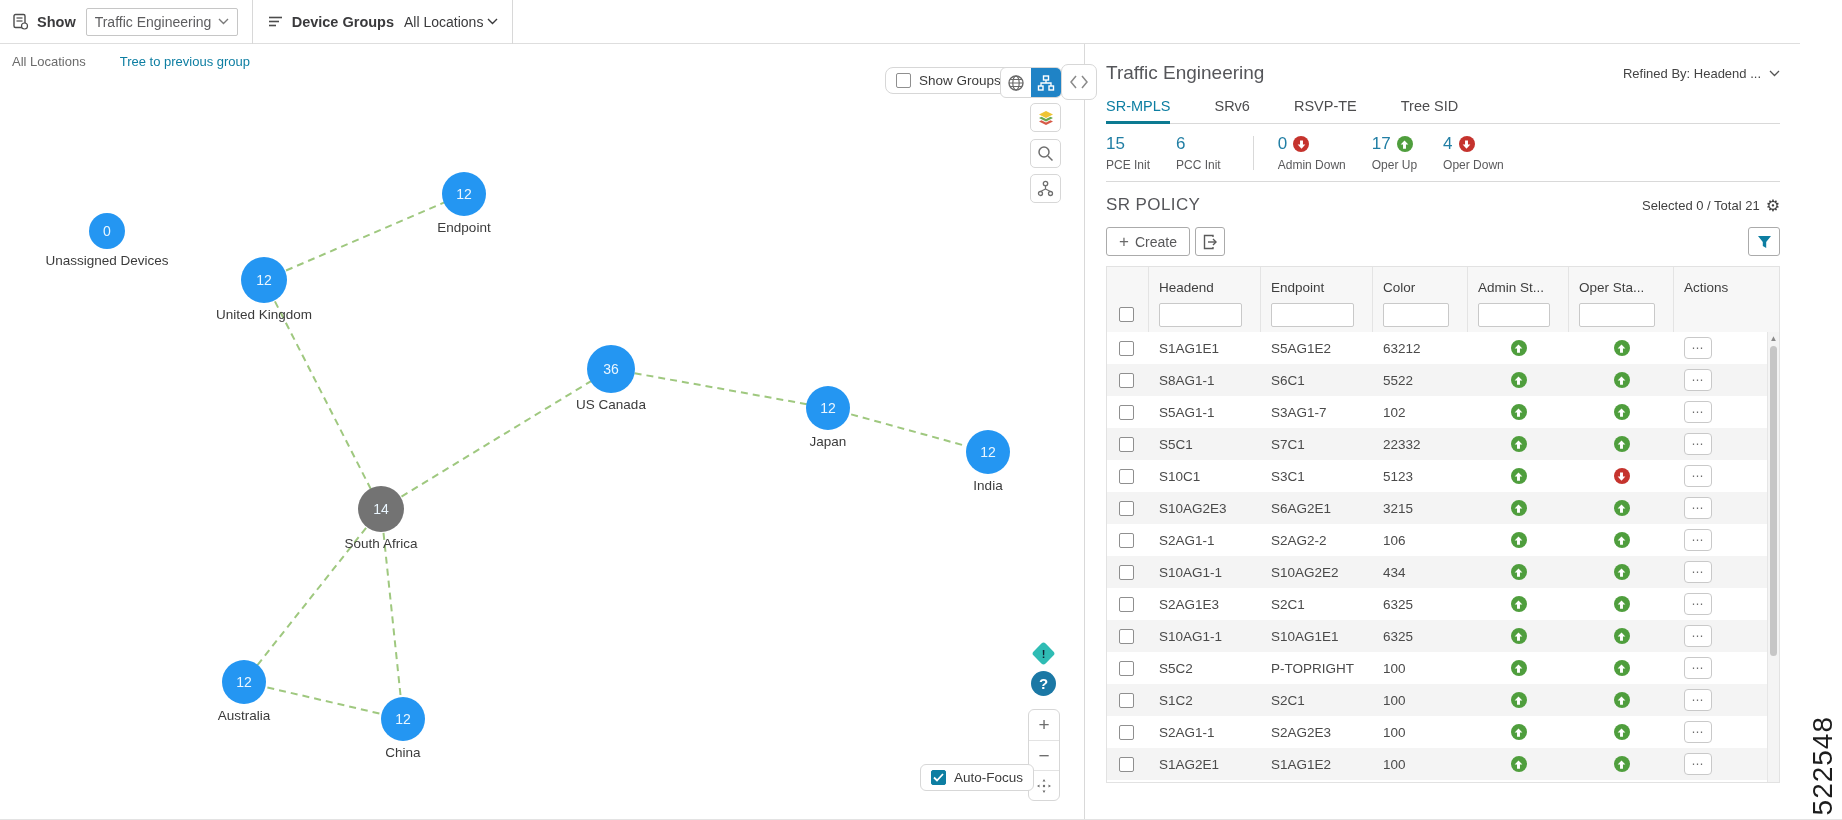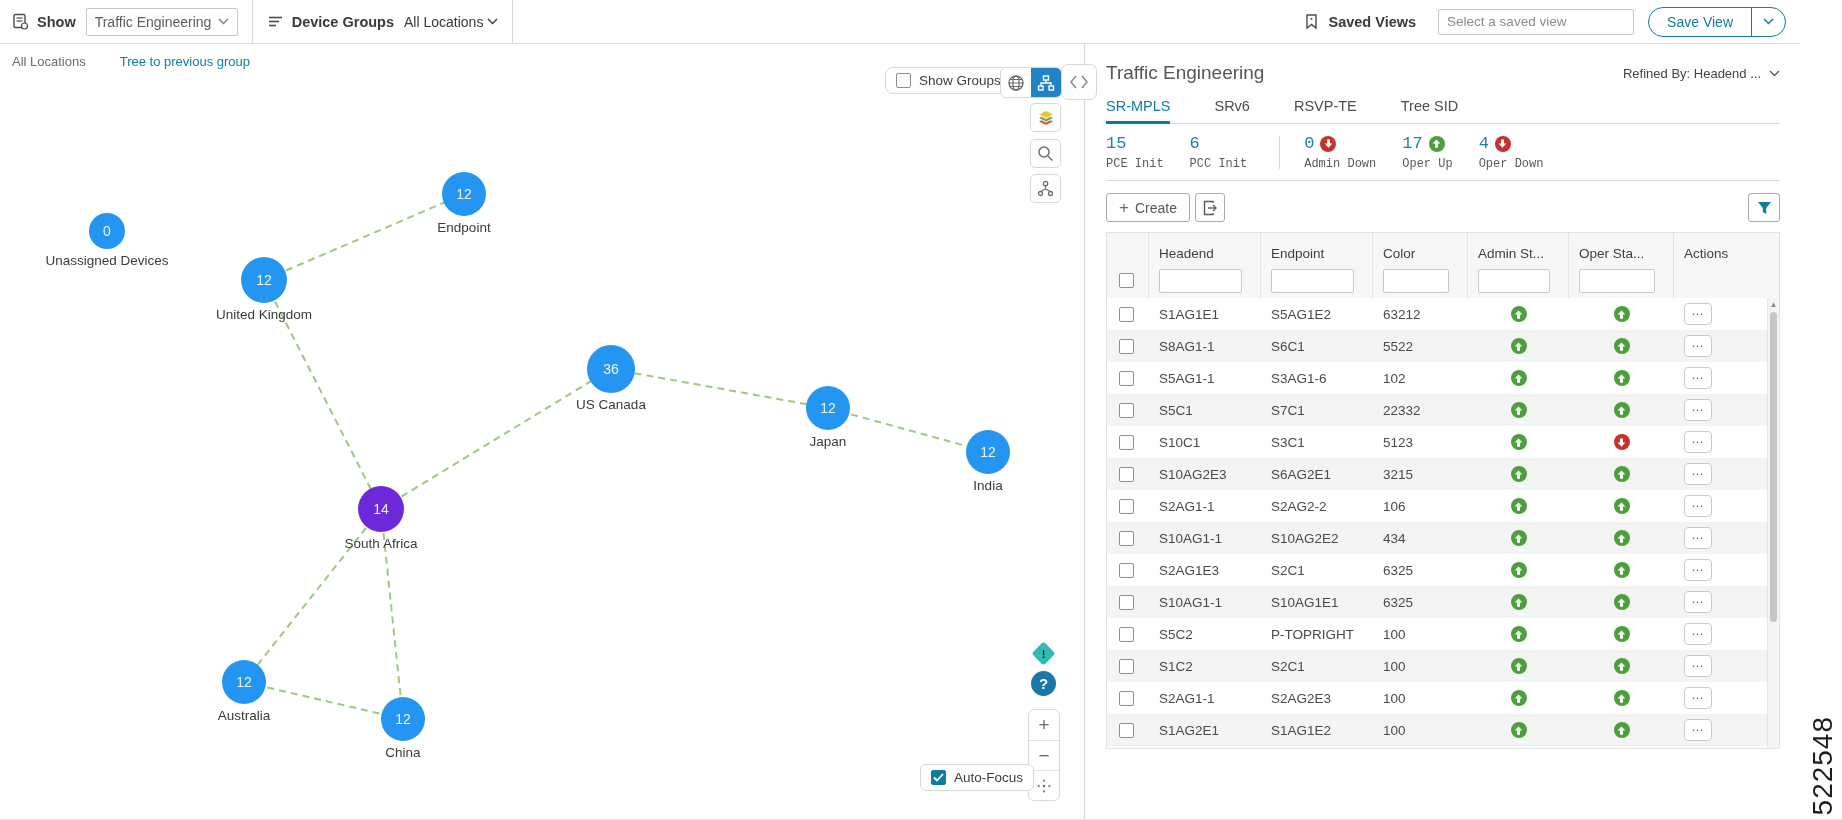--- a/index.html
+++ b/index.html
@@ -52,21 +52,21 @@
   
   .vdivider { position:absolute; left:1084px; top:44px; width:1px; height:776px; background:#d9d9d9; }
   .panel { position:absolute; left:1085px; top:44px; width:715px; height:776px; background:#fff; padding:0 20px 0 21px; }
   .panel-title-row { display:flex; align-items:center; margin-top:18px; }
   .panel-title { font-size:19px; color:#55565a; }
   .refined { margin-left:auto; display:flex; align-items:center; font-size:13px; color:#444; cursor:pointer; }
   .tabs { display:flex; margin-top:14px; border-bottom:1px solid #d9d9d9; }
   .tab { margin-right:44px; padding-bottom:9px; font-size:14.5px; color:#4d4d4f; cursor:pointer; position:relative; }
   .tab.active { color:#0d7ea2; }
   .tab.active::after { content:""; position:absolute; left:0; right:0; bottom:-1px; height:3px; background:#0c7a92; }
-  .stats { display:flex; align-items:center; padding:10px 0 9px 0; border-bottom:1px solid #d9d9d9;font-family:Liberation Mono, monospace; }
+  .stats { display:flex; align-items:center; padding:10px 0 9px 0; border-bottom:1px solid #d9d9d9; }
   .stat { margin-right:26px; }
   .stat-top { display:flex; align-items:center; }
   .stat-val { font-size:17px; color:#217ea4; }
   .stat-ico { width:16px; height:16px; border-radius:50%; margin-left:6px; display:flex; align-items:center; justify-content:center; }
   .stat-ico svg { width:11px; height:11px; }
   .stat-ico.up { background:#4f9e3d; }
   .stat-ico.down { background:#c5332d; }
   .stat-label { font-size:12px; color:#5a5a5c; margin-top:4px; }
   .stat-sep { width:1px; align-self:stretch; background:#d9d9d9; margin:2px 24px 2px 6px; }
   .section-row { display:flex; align-items:center; margin-top:13px; }
@@ -130,36 +130,20 @@
           <line x1="2" y1="4.5" x2="15" y2="4.5" stroke="#4c4c4c" stroke-width="1.6"></line>
           <line x1="2" y1="8.5" x2="12" y2="8.5" stroke="#4c4c4c" stroke-width="1.6"></line>
           <line x1="2" y1="12.5" x2="9" y2="12.5" stroke="#4c4c4c" stroke-width="1.6"></line>
         </svg>
       <span class="tb-label">Device Groups</span>
       <span class="tb-value">All Locations</span>
       <svg class="chev" viewBox="0 0 11 7">
           <polyline points="1,1 5.5,5.5 10,1" fill="none" stroke="#3a3a3c" stroke-width="1.4"></polyline>
         </svg>
       <div class="tb-sep"></div>
-    </div>
-    <div class="tb-right">
-      <svg class="icon16" viewBox="0 0 17 17">
-          <path d="M4 2 h9 v13 l-4.5-3.5 L4 15 Z" fill="none" stroke="#4c4c4c" stroke-width="1.4"></path>
-          <circle cx="8.5" cy="6" r="1" fill="#4c4c4c"></circle>
-        </svg>
-      <span class="tb-label">Saved Views</span>
-      <input class="sv-input" placeholder="Select a saved view" style="">
-      <div class="save-btn">
-        <span class="main">Save View</span>
-        <span class="arrow">
-          <svg class="chev" viewBox="0 0 11 7">
-              <polyline points="1,1 5.5,5.5 10,1" fill="none" stroke="#16789f" stroke-width="1.5"></polyline>
-            </svg>
-        </span>
-      </div>
     </div>
   </div>
 
   <div class="map">
     <svg class="edges" width="1084" height="776">
         <line x1="264" y1="236" x2="464" y2="150" stroke="#9fc87f" stroke-width="2" stroke-dasharray="7 5"></line>
         <line x1="264" y1="236" x2="381" y2="465" stroke="#9fc87f" stroke-width="2" stroke-dasharray="7 5"></line>
         <line x1="381" y1="465" x2="611" y2="325" stroke="#9fc87f" stroke-width="2" stroke-dasharray="7 5"></line>
         <line x1="611" y1="325" x2="828" y2="364" stroke="#9fc87f" stroke-width="2" stroke-dasharray="7 5"></line>
         <line x1="828" y1="364" x2="988" y2="408" stroke="#9fc87f" stroke-width="2" stroke-dasharray="7 5"></line>
@@ -173,21 +157,21 @@
         <div class="node" style="left:442px;top:128px;width:44px;height:44px;background:#2496f2">12</div>
         <div class="node-label" style="left:389px;top:176px">Endpoint</div>
         <div class="node" style="left:241px;top:213px;width:46px;height:46px;background:#2496f2">12</div>
         <div class="node-label" style="left:189px;top:263px">United Kingdom</div>
         <div class="node" style="left:587px;top:301px;width:48px;height:48px;background:#2496f2">36</div>
         <div class="node-label" style="left:536px;top:353px">US Canada</div>
         <div class="node" style="left:806px;top:342px;width:44px;height:44px;background:#2496f2">12</div>
         <div class="node-label" style="left:753px;top:390px">Japan</div>
         <div class="node" style="left:966px;top:386px;width:44px;height:44px;background:#2496f2">12</div>
         <div class="node-label" style="left:913px;top:434px">India</div>
-        <div class="node" style="left:358px;top:442px;width:46px;height:46px;background:#6d28d9">14</div>
+        <div class="node" style="left:358px;top:442px;width:46px;height:46px;background:#737373">14</div>
         <div class="node-label" style="left:306px;top:492px">South Africa</div>
         <div class="node" style="left:222px;top:616px;width:44px;height:44px;background:#2496f2">12</div>
         <div class="node-label" style="left:169px;top:664px">Australia</div>
         <div class="node" style="left:381px;top:653px;width:44px;height:44px;background:#2496f2">12</div>
         <div class="node-label" style="left:328px;top:701px">China</div>
       </div>
 
     <div class="crumbs">
       <span class="crumb">All Locations</span>
       <span class="backlink">Tree to previous group</span>
@@ -337,20 +321,27 @@
             <span class="stat-ico down">
               <svg viewBox="0 0 12 12" style="transform:rotate(180deg)">
                 <path d="M6 1.5 L10.2 6 H7.6 V10.5 H4.4 V6 H1.8 Z" fill="#fff"></path>
               </svg>
             </span>
           </div>
        <div class="stat-label">Oper Down</div>
      </div>
       </div>
 
+    <div class="section-row">
+      <span class="section-title">SR POLICY</span>
+      <span class="sel-summary">
+        <span>Selected 0 / Total 21</span>
+        <span class="gear">⚙</span>
+      </span>
+    </div>
 
     <div class="actions-row">
       <div class="btn">
         <span class="plus">+</span>
         <span>Create</span>
       </div>
       <div class="btn iconbtn">
         <svg width="16" height="16" viewBox="0 0 16 16">
             <path d="M11 3 V1.5 H2.5 v13 H11 V13" fill="none" stroke="#5a5a5a" stroke-width="1.4"></path>
             <line x1="6" y1="8" x2="14" y2="8" stroke="#5a5a5a" stroke-width="1.4"></line>
@@ -446,21 +437,21 @@
             </div>
        <div class="tcell ccell" style="width:95px">
               <span class="dots-btn">⋯</span>
             </div>
      </div>
           <div class="trow odd">
        <div class="tcell ccell" style="width:42px">
               <span class="cb" style="margin:0 0 0 2px"></span>
             </div>
        <div class="tcell bcell" style="width:112px">S5AG1-1</div>
-       <div class="tcell bcell" style="width:112px">S3AG1-6</div>
+       <div class="tcell bcell" style="width:112px">S3AG1-7</div>
        <div class="tcell bcell" style="width:95px">102</div>
        <div class="tcell stat-cell" style="width:101px">
               <span class="stat-ico up" style="margin:0">
                 <svg viewBox="0 0 12 12">
                   <path d="M6 1.5 L10.2 6 H7.6 V10.5 H4.4 V6 H1.8 Z" fill="#fff"></path>
                 </svg>
               </span>
             </div>
        <div class="tcell stat-cell" style="width:105px">
               <span class="stat-ico up" style="margin:0">

